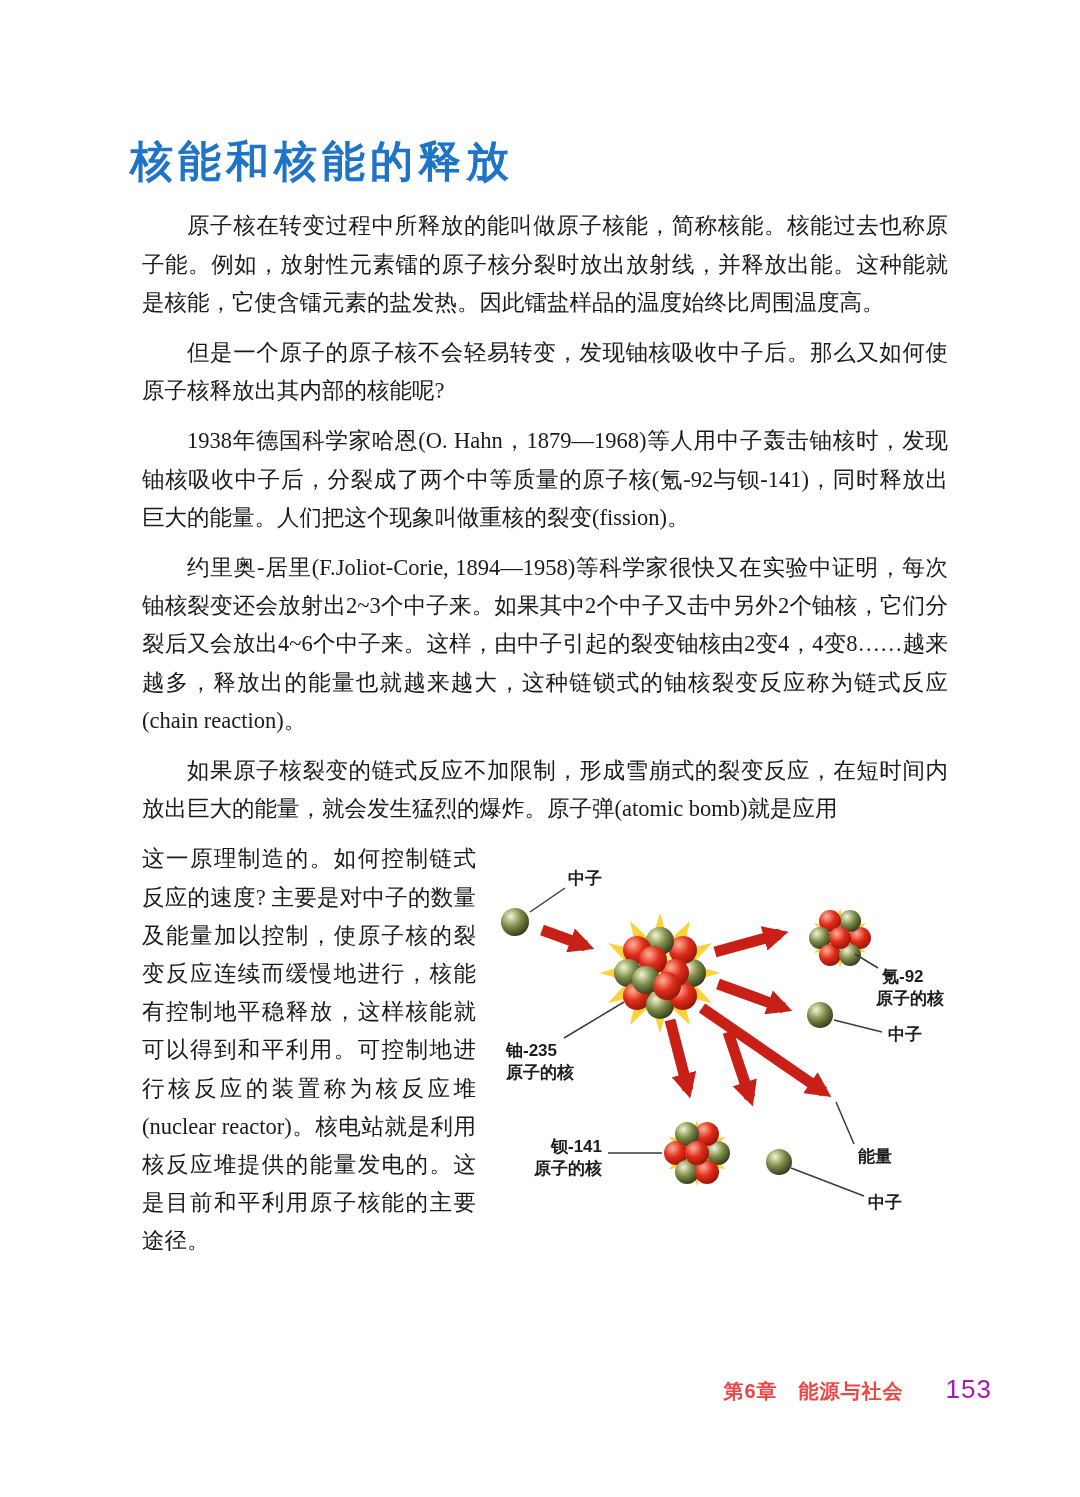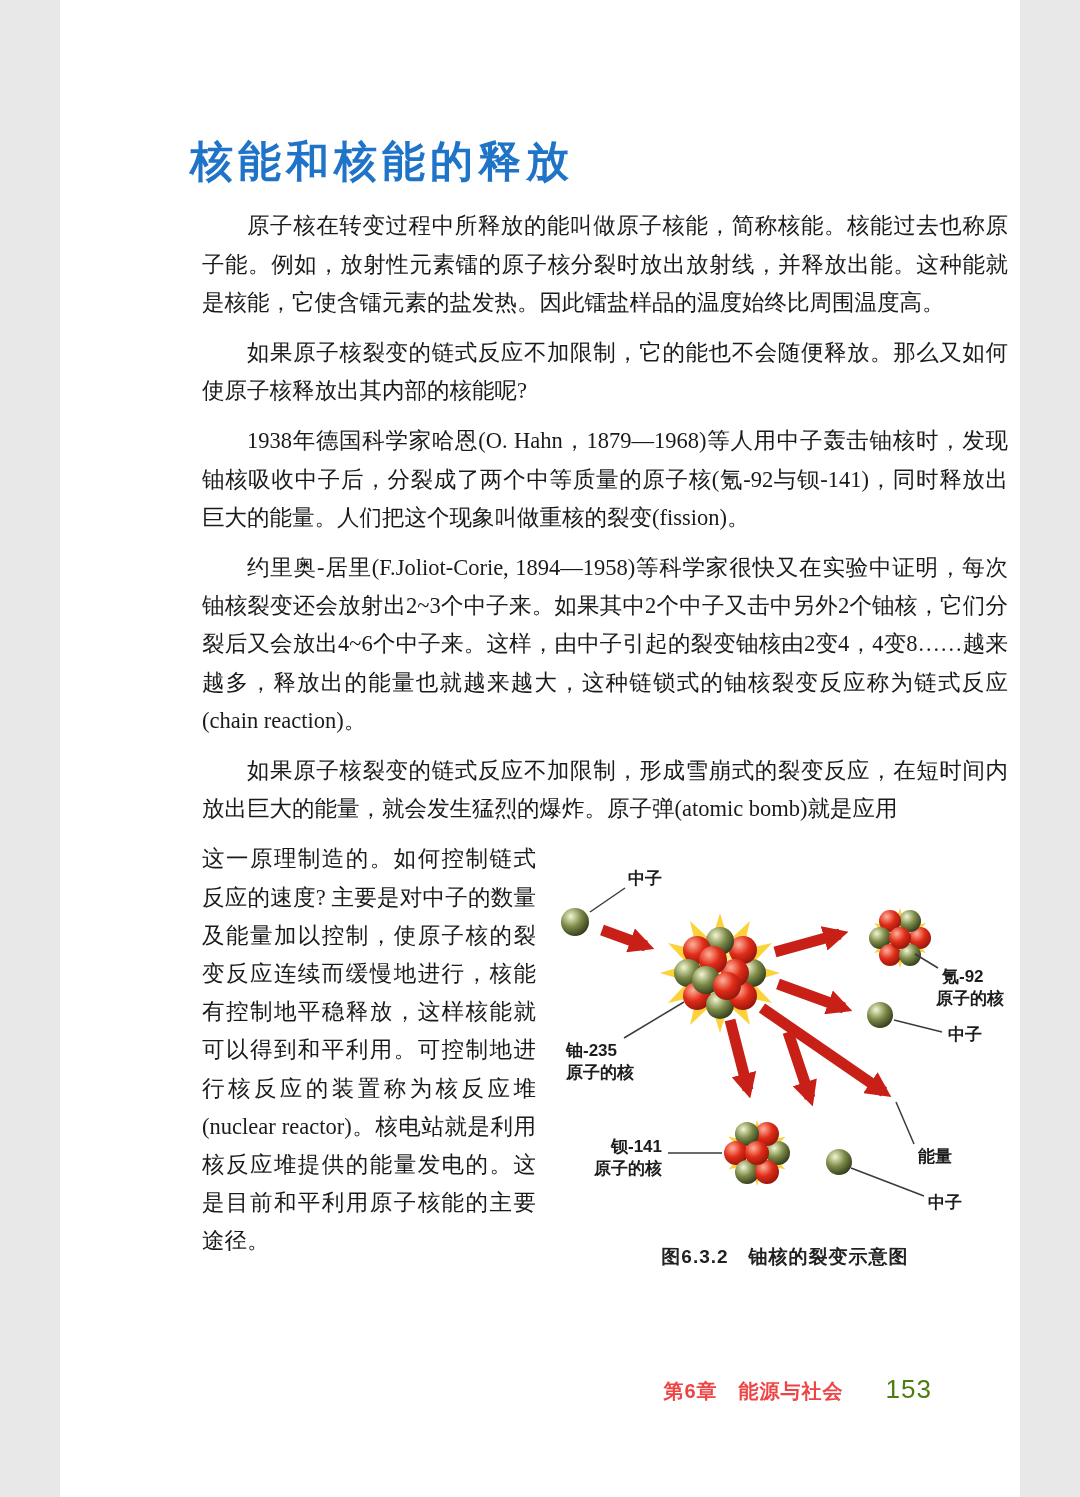--- a/index.html
+++ b/index.html
@@ -1,18 +1,18 @@
 <!DOCTYPE html>
 <html><head>
 <meta charset="utf-8">
 <style>
   html,body { margin:0; padding:0; background:#e8e8e8; }
   .page {
     position:relative;
-    width:960px; height:1497px;
+    width:1080px; height:1497px;
     margin:0 auto;
     background:#ffffff;
     font-family:"Liberation Serif","DejaVu Serif",serif;
     color:#1a1a1a;
     overflow:hidden;
   }
   .content {
     position:absolute;
     left:130px; top:138px;
     width:830px;
@@ -65,35 +65,35 @@
     gap:42px;
     font-family:"Liberation Sans","DejaVu Sans",sans-serif;
   }
   .footer .chapter {
     color:#ef4444;
     font-weight:bold;
     font-size:20px;
     letter-spacing:1px;
   }
   .footer .pagenum {
-    color:#4d7c0f;
+    color:#a21caf;
     font-size:26px;
     letter-spacing:1px;
   }
 </style>
 </head>
 <body>
 
 <div class="page">
   <div class="content">
 
     <h1 class="title">核能和核能的释放</h1>
 
     <p class="body">原子核在转变过程中所释放的能叫做原子核能，简称核能。核能过去也称原子能。例如，放射性元素镭的原子核分裂时放出放射线，并释放出能。这种能就是核能，它使含镭元素的盐发热。因此镭盐样品的温度始终比周围温度高。</p>
-    <p class="body">如果原子核裂变的链式反应不加限制，它的能也不会随便释放。那么又如何使原子核释放出其内部的核能呢?</p>
+    <p class="body">但是一个原子的原子核不会轻易转变，发现铀核吸收中子后。那么又如何使原子核释放出其内部的核能呢?</p>
     <p class="body">1938年德国科学家哈恩(O. Hahn，1879—1968)等人用中子轰击铀核时，发现铀核吸收中子后，分裂成了两个中等质量的原子核(氪-92与钡-141)，同时释放出巨大的能量。人们把这个现象叫做重核的裂变(fission)。</p>
     <p class="body">约里奥-居里(F.Joliot-Corie, 1894—1958)等科学家很快又在实验中证明，每次铀核裂变还会放射出2~3个中子来。如果其中2个中子又击中另外2个铀核，它们分裂后又会放出4~6个中子来。这样，由中子引起的裂变铀核由2变4，4变8……越来越多，释放出的能量也就越来越大，这种链锁式的铀核裂变反应称为链式反应(chain reaction)。</p>
     <p class="body">如果原子核裂变的链式反应不加限制，形成雪崩式的裂变反应，在短时间内放出巨大的能量，就会发生猛烈的爆炸。原子弹(atomic  bomb)就是应用</p>
 
     <div class="p7wrap">
 
       <figure class="fig">
         <svg width="470" height="374" viewBox="0 0 470 374">
           <defs>
             <radialGradient id="redG" cx="0.35" cy="0.3" r="0.85">
@@ -181,21 +181,20 @@
           <text class="diagram-label" x="16" y="194">铀-235</text>
           <text class="diagram-label" x="16" y="216">原子的核</text>
           <text class="diagram-label" x="392" y="120">氪-92</text>
           <text class="diagram-label" x="386" y="142">原子的核</text>
           <text class="diagram-label" x="398" y="178">中子</text>
           <text class="diagram-label" x="112" y="290" text-anchor="end">钡-141</text>
           <text class="diagram-label" x="112" y="312" text-anchor="end">原子的核</text>
           <text class="diagram-label" x="368" y="300">能量</text>
           <text class="diagram-label" x="378" y="346">中子</text>
         </svg>
-        <figcaption class="fig-caption">图6.3.2　铀核的裂变示意图</figcaption>
       </figure>
 
       <p class="body no-indent">这一原理制造的。如何控制链式反应的速度? 主要是对中子的数量及能量加以控制，使原子核的裂变反应连续而缓慢地进行，核能有控制地平稳释放，这样核能就可以得到和平利用。可控制地进行核反应的装置称为核反应堆(nuclear  reactor)。核电站就是利用核反应堆提供的能量发电的。这是目前和平利用原子核能的主要途径。</p>
     </div>
 
   </div>
 
   <div class="footer">
     <span class="chapter">第6章　能源与社会</span>
     <span class="pagenum">153</span>

